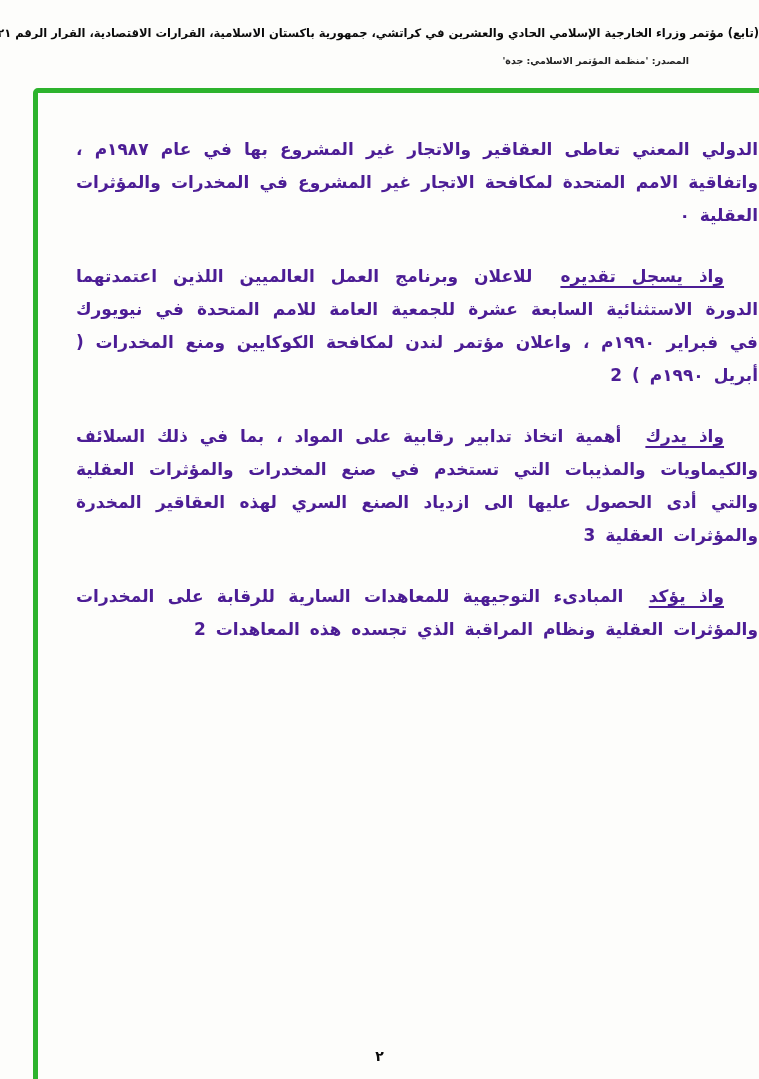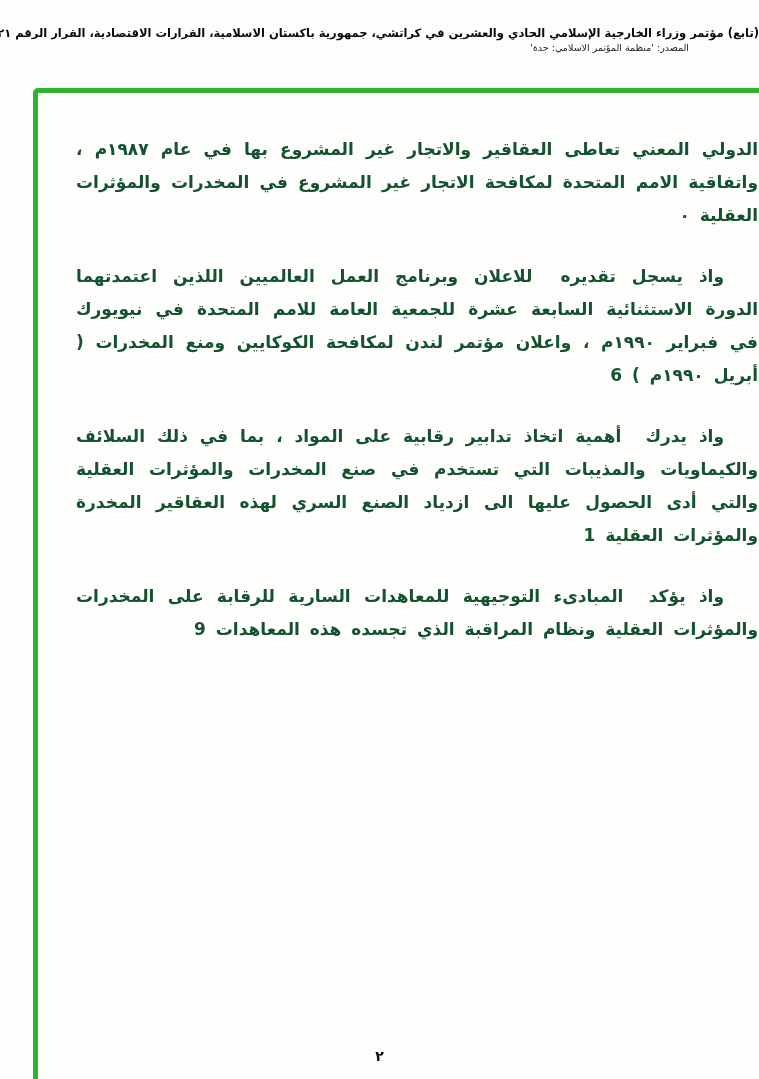--- a/index.html
+++ b/index.html
@@ -30,23 +30,23 @@
     font-size: 11.5px;
     font-weight: bold;
     white-space: nowrap;
     letter-spacing: 0;
     color: #0a0a0a;
   }
   .source-line {
     direction: rtl;
     text-align: right;
     padding-right: 70px;
-    margin-top: 2px;
+    margin-top: 15px;
     font-size: 9.5px;
-    font-weight: normal;
+    font-weight: bold;
     color: #222222;
   }
   
   .content-frame {
     position: absolute;
     left: 33px;
     top: 88px;
     width: 682px;
     height: 950px;
     border: 5px solid #2db32d;
@@ -58,26 +58,27 @@
     overflow: hidden;
   }
   .para {
     margin: 0 0 28px 0;
     font-size: 17px;
     font-weight: bold;
     line-height: 33px;
     text-align: justify;
     text-align-last: right;
     word-spacing: 4px;
-    color: #14532d;
+    color: #4c1d95;
   }
   .para.indent {
     text-indent: 34px;
   }
   .lead {
+    text-decoration: underline;
     text-underline-offset: 4px;
     text-decoration-thickness: 1.5px;
     margin-left: 12px;
   }
   
   .page-number {
     position: absolute;
     left: 0;
     top: 1048px;
     width: 100%;
@@ -98,32 +99,32 @@
   </div>
 
   <div class="content-frame">
 
     <p class="para">
       <span>الدولي المعني تعاطى العقاقير والاتجار غير المشروع بها في عام ١٩٨٧م ، واتفاقية الامم المتحدة لمكافحة الاتجار غير المشروع في المخدرات والمؤثرات العقلية ٠</span>
     </p>
 
     <p class="para indent">
       <span class="lead">واذ يسجل تقديره</span>
-      <span>للاعلان وبرنامج العمل العالميين اللذين اعتمدتهما الدورة الاستثنائية السابعة عشرة للجمعية العامة للامم المتحدة في نيويورك في فبراير ١٩٩٠م ، واعلان مؤتمر لندن لمكافحة الكوكايين ومنع المخدرات ( أبريل ١٩٩٠م ) 6</span>
+      <span>للاعلان وبرنامج العمل العالميين اللذين اعتمدتهما الدورة الاستثنائية السابعة عشرة للجمعية العامة للامم المتحدة في نيويورك في فبراير ١٩٩٠م ، واعلان مؤتمر لندن لمكافحة الكوكايين ومنع المخدرات ( أبريل ١٩٩٠م ) 2</span>
     </p>
 
 
     <p class="para indent">
       <span class="lead">واذ يدرك</span>
-      <span>أهمية اتخاذ تدابير رقابية على المواد ، بما في ذلك السلائف والكيماويات والمذيبات التي تستخدم في صنع المخدرات والمؤثرات العقلية والتي أدى الحصول عليها الى ازدياد الصنع السري لهذه العقاقير المخدرة والمؤثرات العقلية 1</span>
+      <span>أهمية اتخاذ تدابير رقابية على المواد ، بما في ذلك السلائف والكيماويات والمذيبات التي تستخدم في صنع المخدرات والمؤثرات العقلية والتي أدى الحصول عليها الى ازدياد الصنع السري لهذه العقاقير المخدرة والمؤثرات العقلية 3</span>
     </p>
 
     <p class="para indent">
       <span class="lead">واذ يؤكد</span>
-      <span>المبادىء التوجيهية للمعاهدات السارية للرقابة على المخدرات والمؤثرات العقلية ونظام المراقبة الذي تجسده هذه المعاهدات 9</span>
+      <span>المبادىء التوجيهية للمعاهدات السارية للرقابة على المخدرات والمؤثرات العقلية ونظام المراقبة الذي تجسده هذه المعاهدات 2</span>
     </p>
 
 
   </div>
 
   <div class="page-number">٢</div>
 
 </div>
 
 </body></html>

